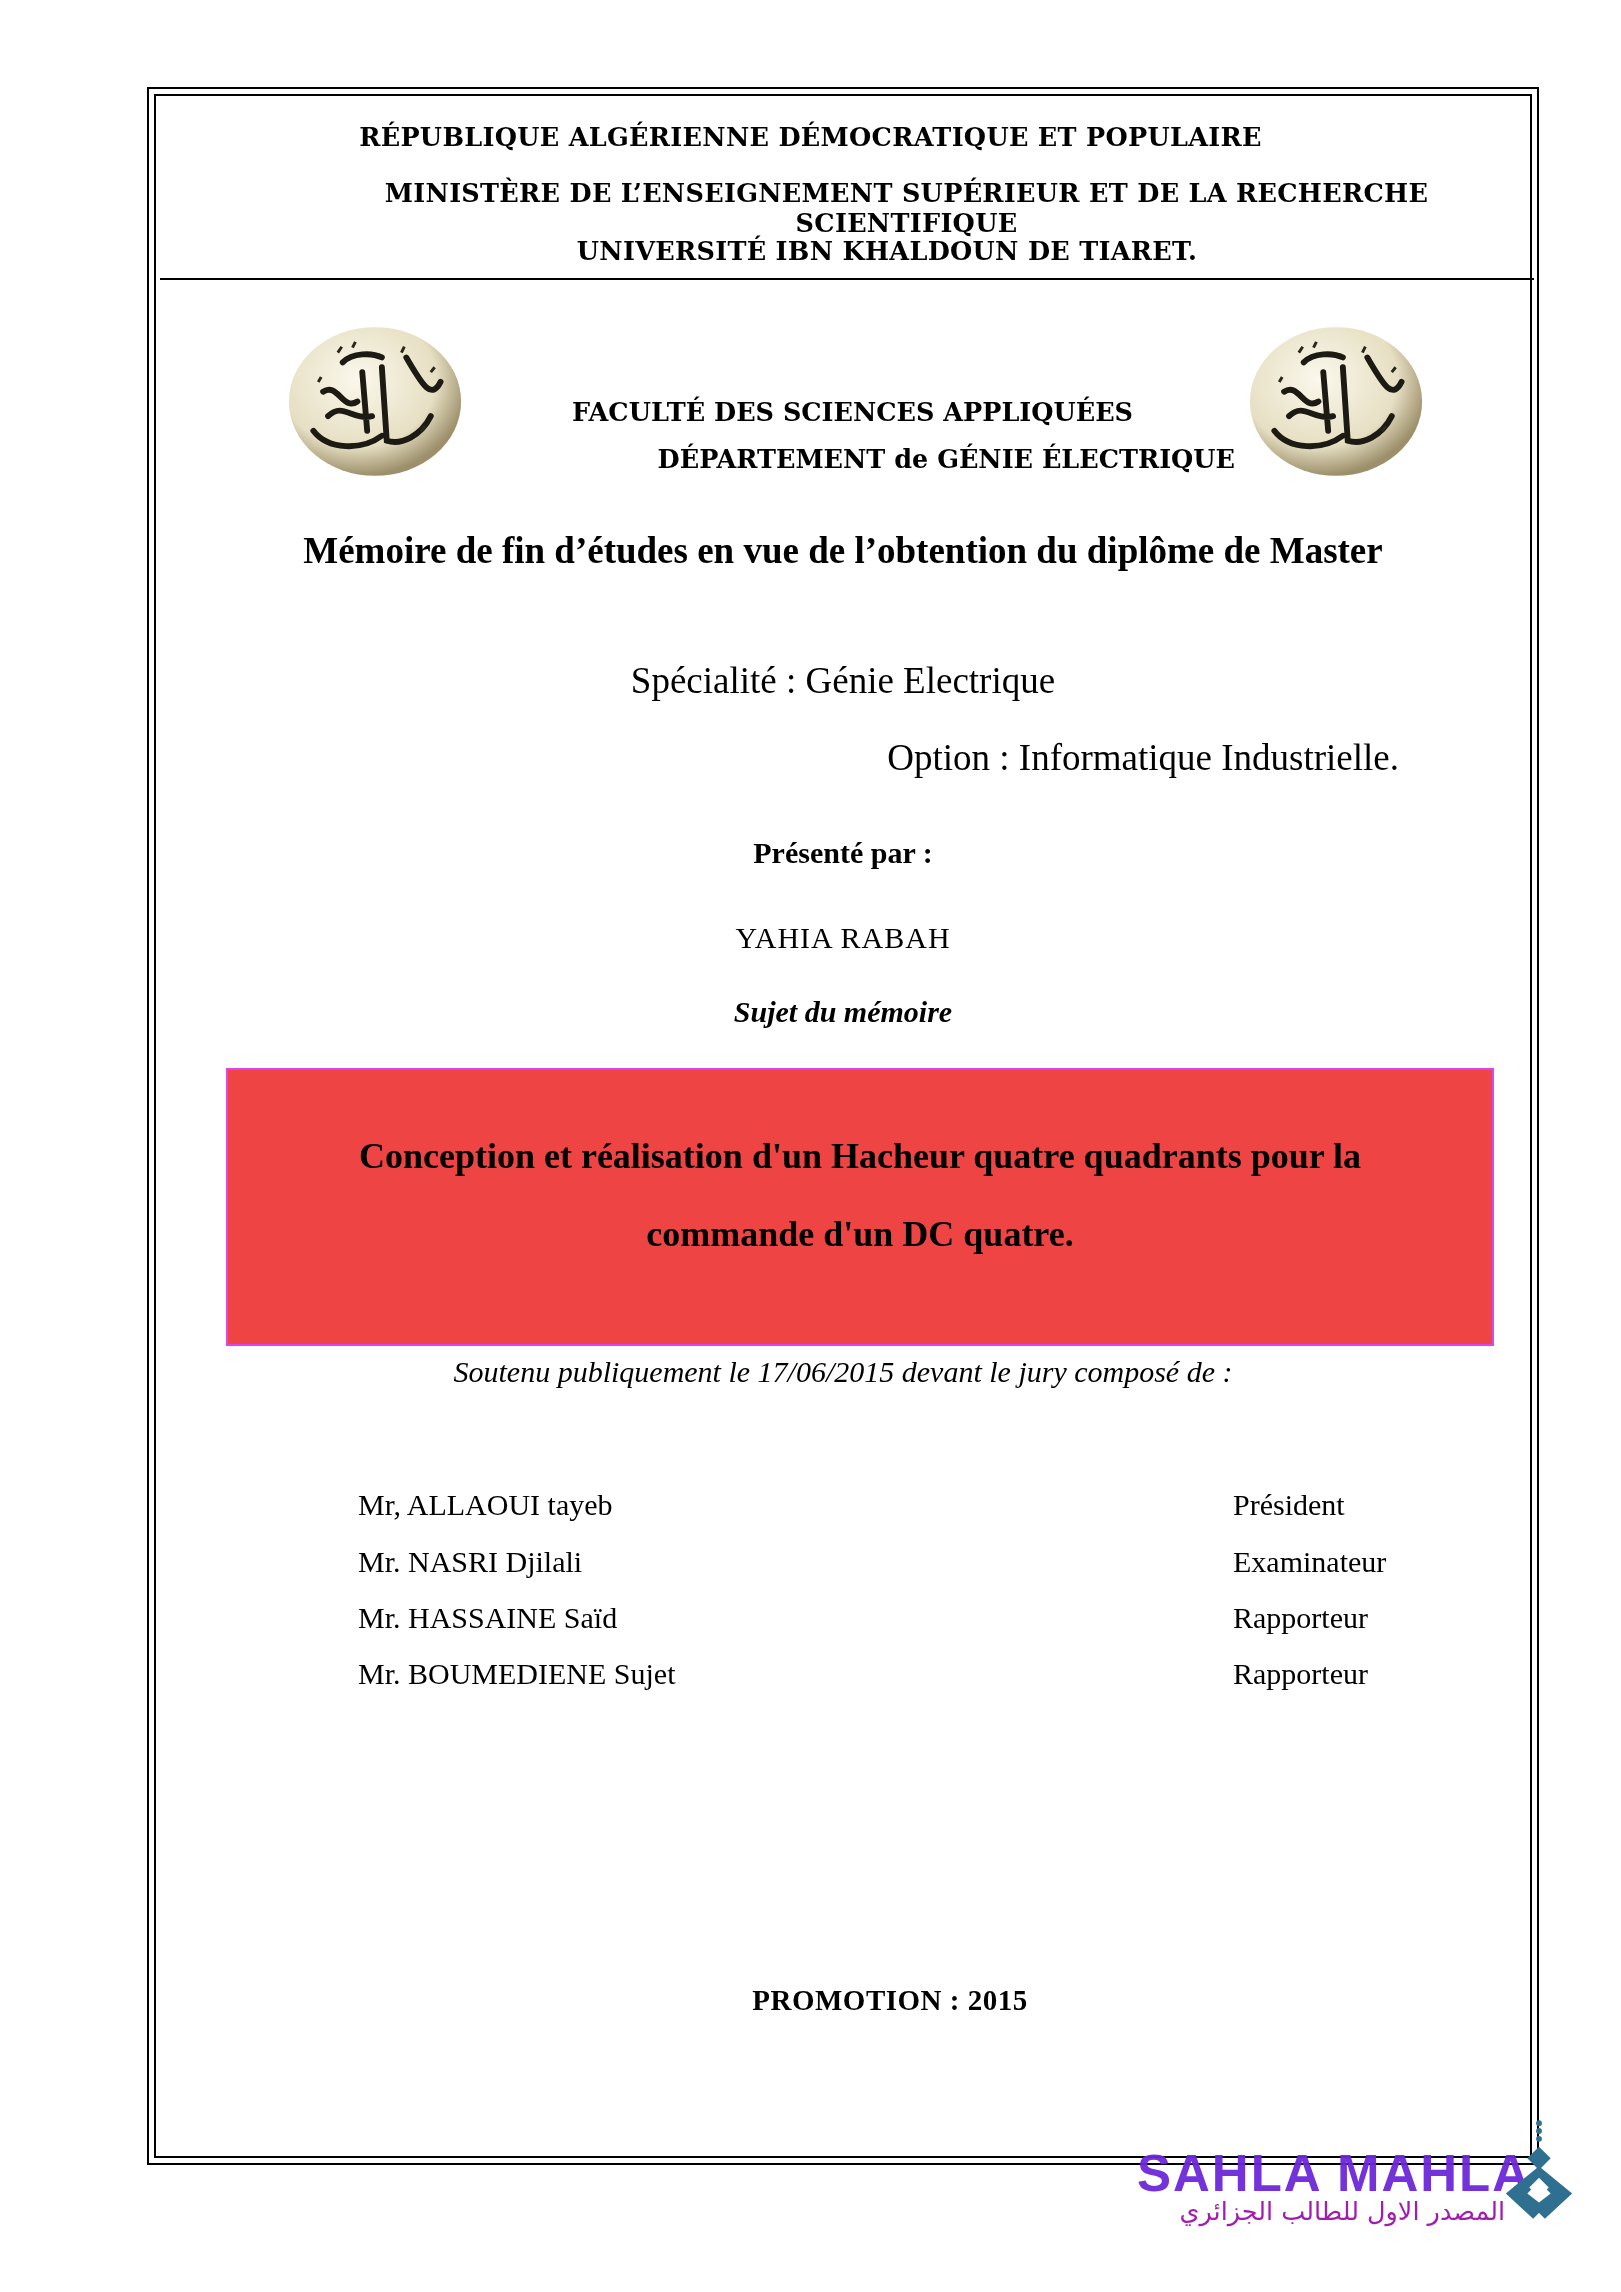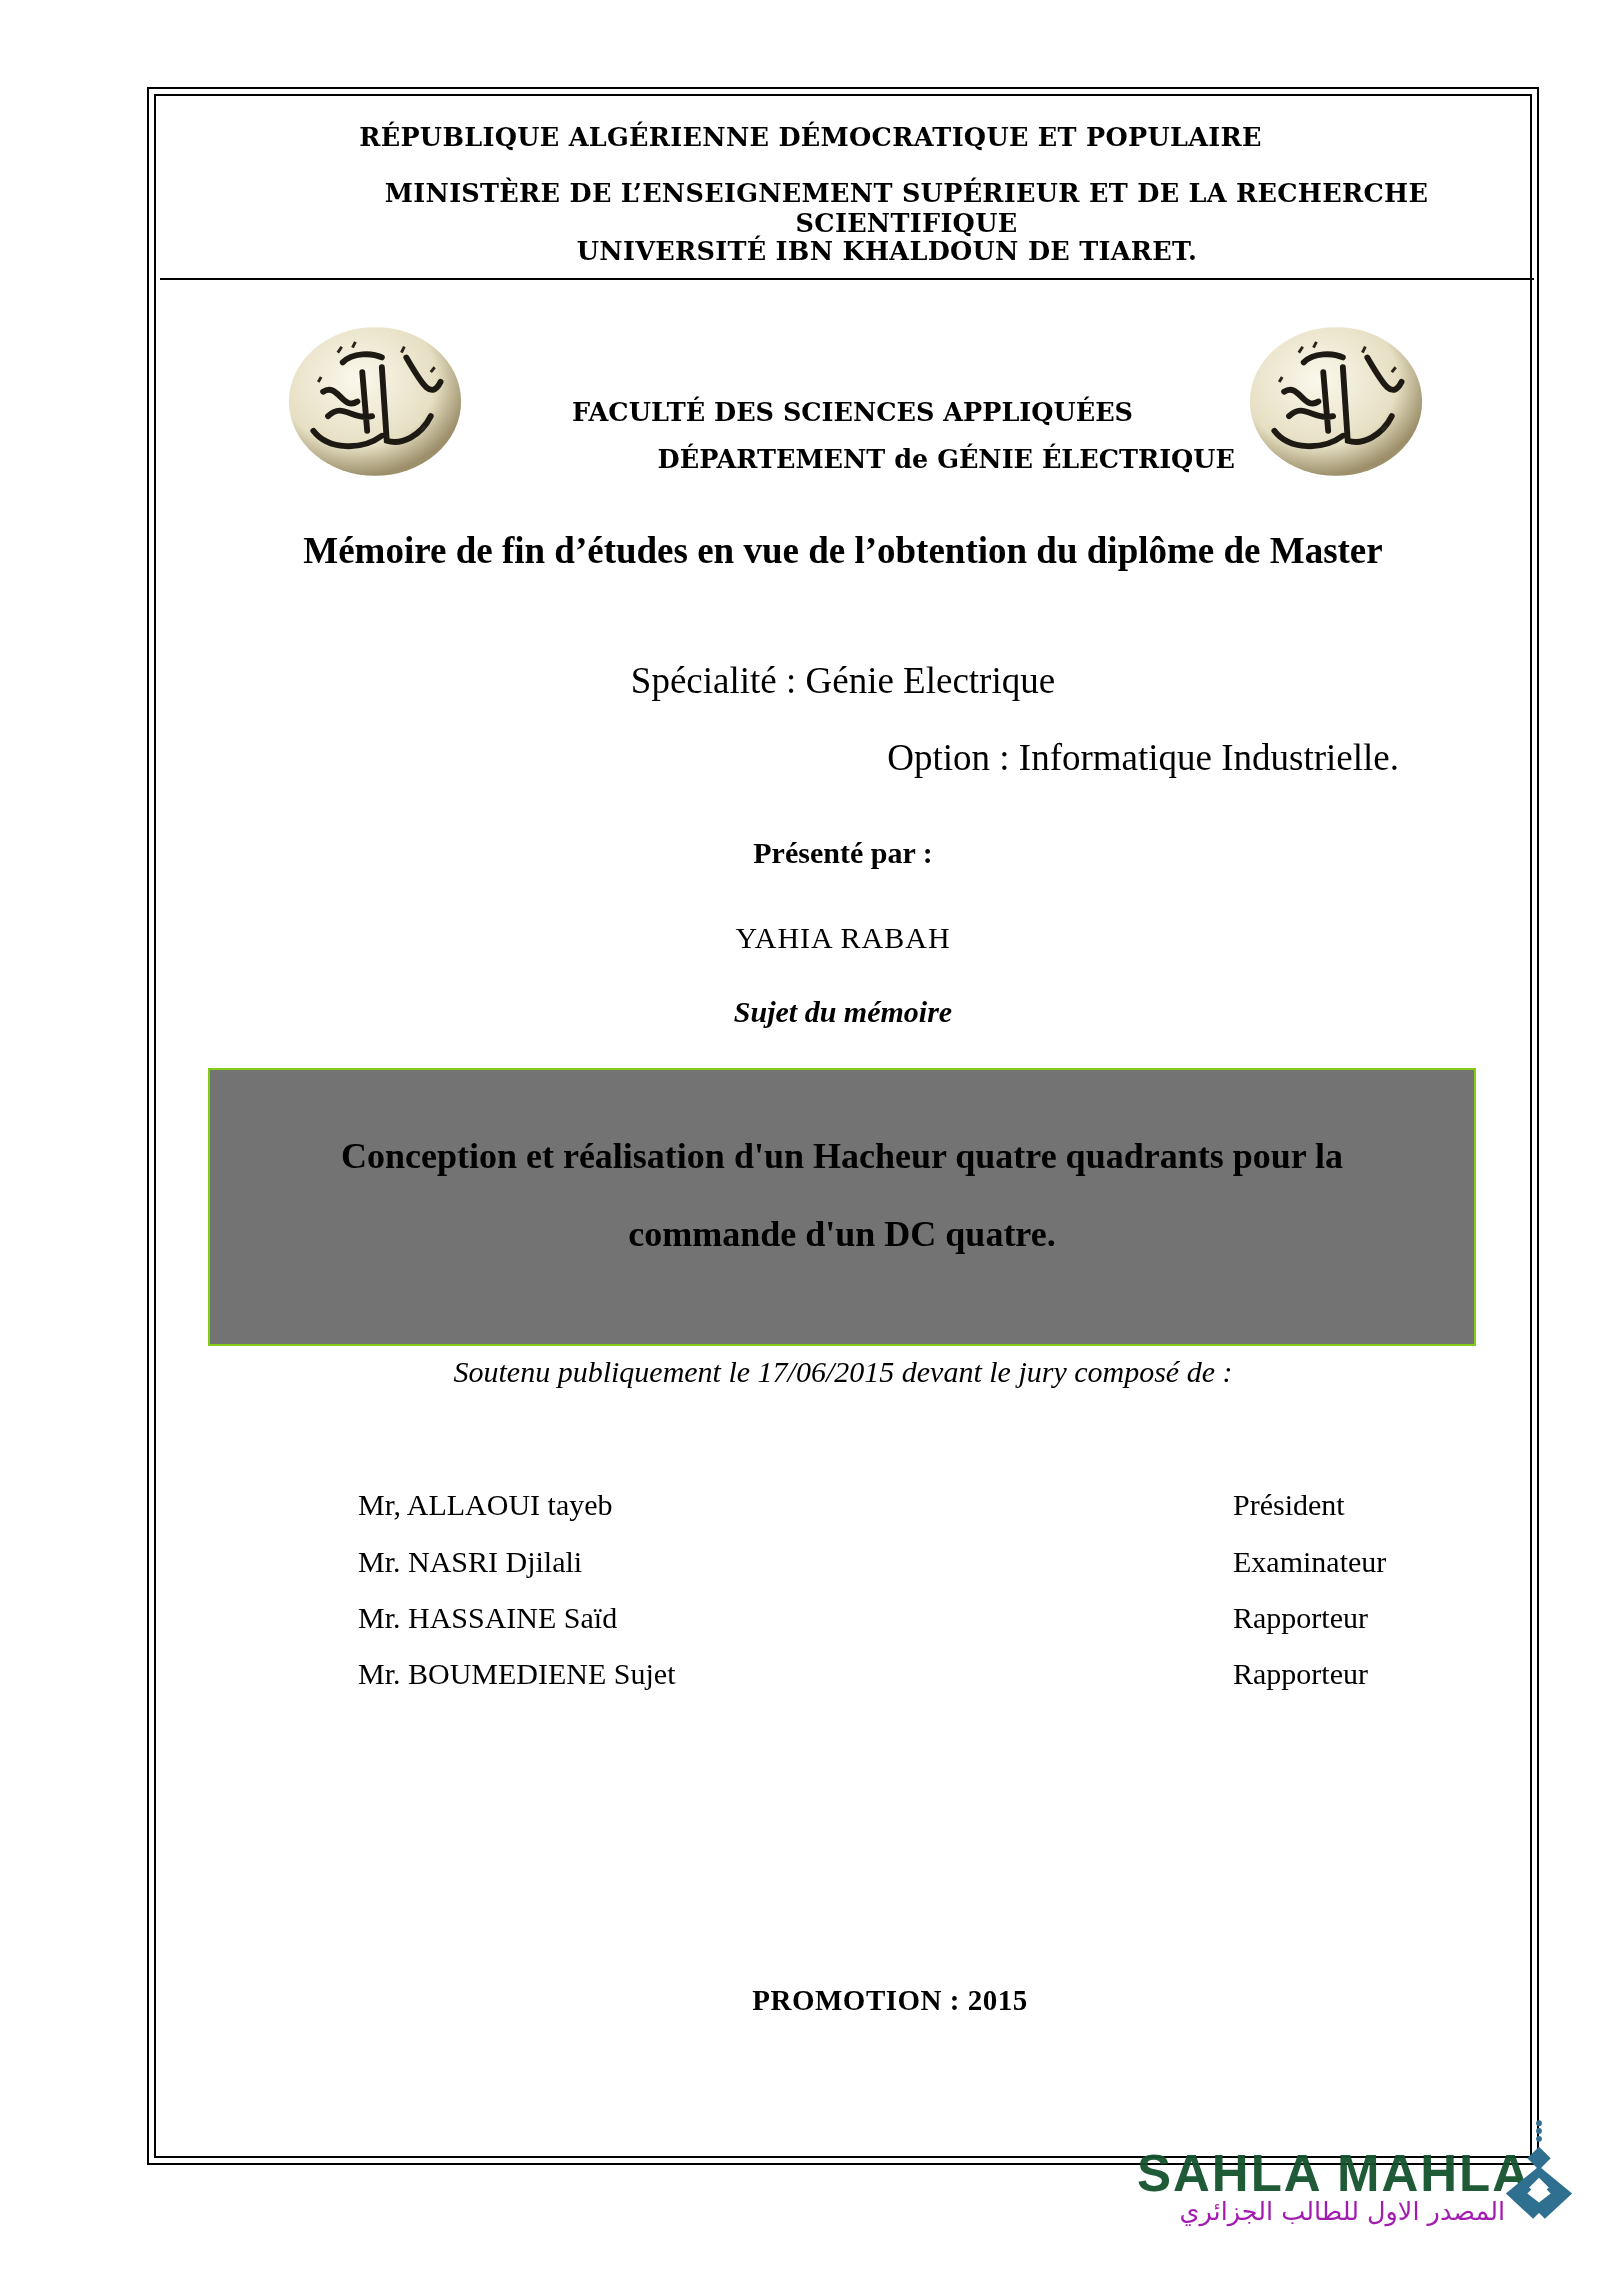--- a/index.html
+++ b/index.html
@@ -17,34 +17,34 @@
   .hdr { font-family: "DejaVu Serif", serif; font-weight: bold; font-size: 25.5px; letter-spacing: 0.3px; }
   .rule { position: absolute; left: 160px; top: 278px; width: 1374px; height: 2px; background: #000; }
 
   .fac { font-family: "DejaVu Serif", serif; font-weight: bold; font-size: 25.5px; }
   .memoire { font-size: 37px; font-weight: bold; }
   .spec { font-size: 37px; }
   .pres { font-size: 30px; font-weight: bold; }
   .name { font-size: 30px; letter-spacing: 1px; }
   .sujet { font-size: 30px; font-style: italic; font-weight: bold; }
 
-  .subject-box { position: absolute; left: 208px; top: 1068px; width: 1268px; height: 278px;
-                 border: 2px solid #84cc16; box-sizing: border-box; background: #737373; }
+  .subject-box { position: absolute; left: 226px; top: 1068px; width: 1268px; height: 278px;
+                 border: 2px solid #d946ef; box-sizing: border-box; background: #ef4444; }
   .subject-line { font-size: 36px; font-weight: bold; }
   .soutenu { font-size: 30px; font-style: italic; }
 
   .jury-name { position: absolute; left: 358px; font-size: 30px; }
   .jury-role { position: absolute; left: 1233px; font-size: 30px; }
 
   .promo { font-size: 29px; font-weight: bold; letter-spacing: 0.5px; }
 
   .logo { position: absolute; width: 182px; height: 157px; }
 
   .wm-text { position: absolute; left: 1137px; top: 2144px; font-family: "Liberation Sans", sans-serif;
-             font-weight: bold; font-size: 51px; color: #14532d; letter-spacing: 2px; opacity: 0.95; }
+             font-weight: bold; font-size: 51px; color: #6d28d9; letter-spacing: 2px; opacity: 0.95; }
   .wm-arabic { position: absolute; left: 1137px; top: 2196px; width: 368px; text-align: right;
                font-family: "DejaVu Sans", sans-serif; font-size: 25.5px; color: #a21caf; direction: rtl; }
   .wm-logo { position: absolute; left: 1500px; top: 2117px; width: 78px; height: 108px; }
 </style>
 </head>
 <body>
 
 <div class="border-outer"></div>
 <div class="border-inner"></div>
 

